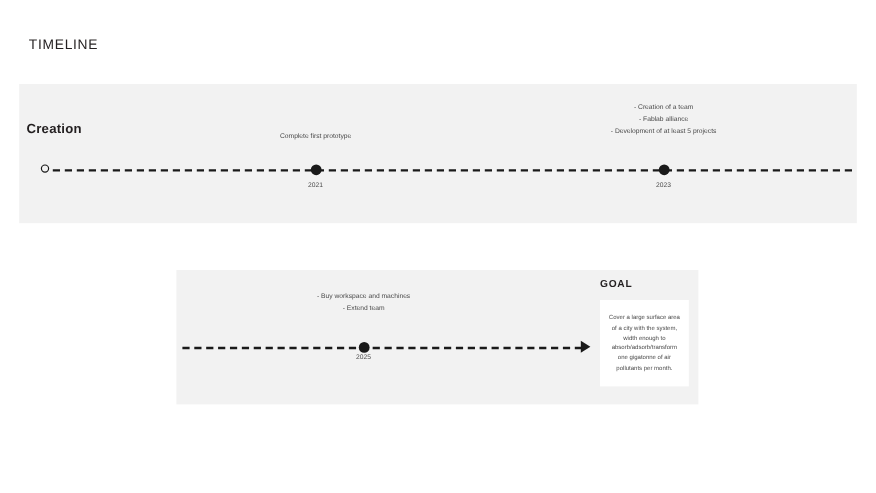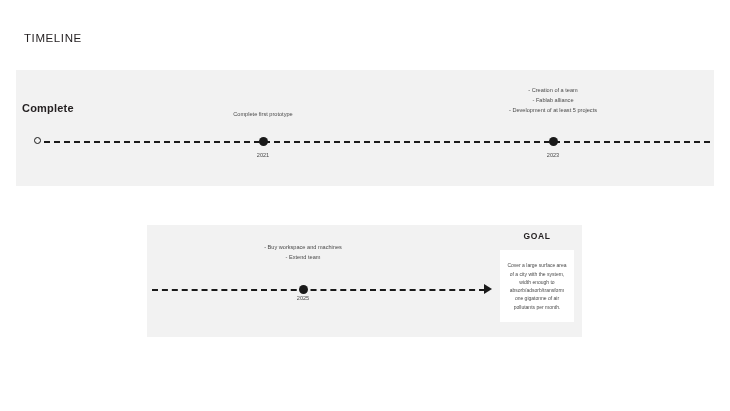--- a/index.html
+++ b/index.html
@@ -134,21 +134,20 @@
 
   #ms3-above { left: 253px; top: 243px; width: 100px; }
   #ms3-year  { left: 273px; top: 295px; width: 60px; }
 
   
   .goal-heading {
     position: absolute;
     left: 500px;
     top: 231px;
     width: 74px;
-    text-align: center;
     font-size: 8.5px;
     font-weight: bold;
     letter-spacing: 0.6px;
     color: #231f20;
   }
   .goal-box {
     position: absolute;
     left: 500px;
     top: 250px;
     width: 74px;
@@ -168,21 +167,21 @@
   }
 </style>
 </head>
 <body>
 
 <div class="slide-title">TIMELINE</div>
 
 <div id="panel-top" class="panel">
 </div>
 
-<div class="present-label">Complete</div>
+<div class="present-label">Creation</div>
 
 <div id="axis-top" class="axis"></div>
 <div id="node-start-top" class="node-open"></div>
 
 <div class="node-dot" style="left:259px; top:137px;"></div>
 <div id="ms1-above" class="ms-above">Complete first prototype</div>
 <div id="ms1-year" class="ms-year">2021</div>
 
 <div class="node-dot" style="left:549px; top:137px;"></div>
 <div id="ms2-above" class="ms-above">- Creation of a team

